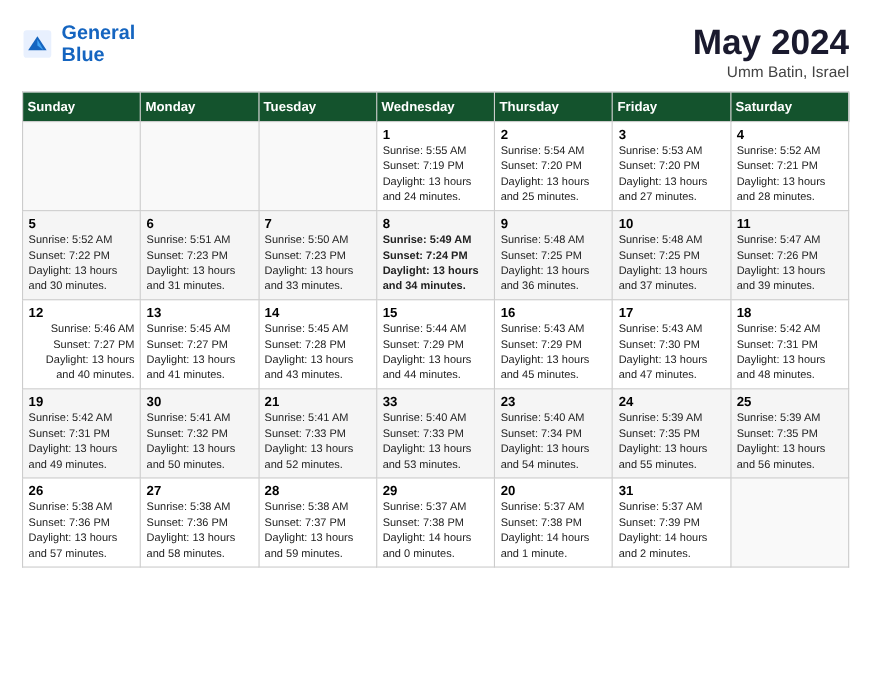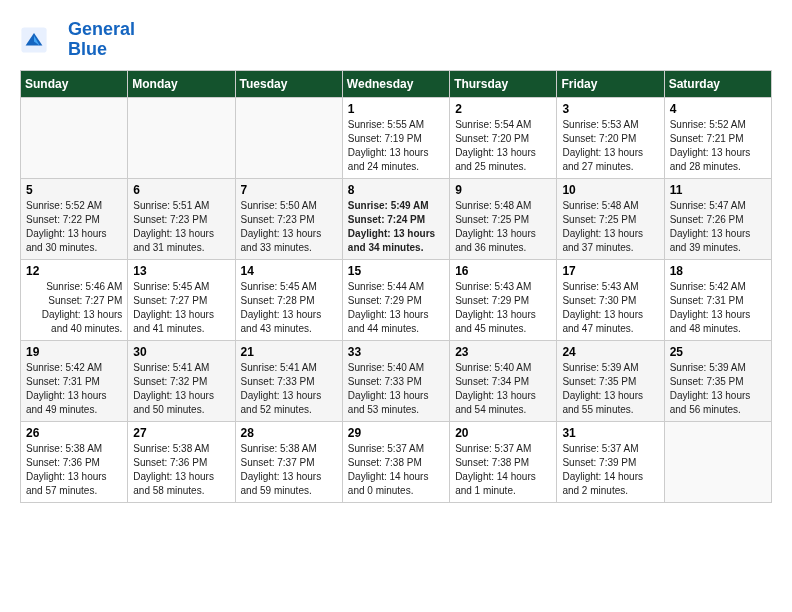--- a/index.html
+++ b/index.html
@@ -12,21 +12,21 @@
     }
     .header {
       display: flex;
       justify-content: space-between;
       align-items: flex-start;
       margin-bottom: 10px;
     }
     .logo {
       display: flex;
       align-items: center;
-      gap: 20px;
+      gap: 8px;
     }
     .logo-text {
       font-size: 18px;
       font-weight: bold;
       color: #1a1a2e;
       line-height: 1.1;
     }
     .logo-text span {
       color: #1565c0;
     }
@@ -93,20 +93,24 @@
     <svg class="logo-icon" viewBox="0 0 40 40">
       <rect x="2" y="2" width="36" height="36" rx="4" fill="#e8f0fe"></rect>
       <polygon points="8,28 20,10 32,28" fill="#1565c0"></polygon>
       <polygon points="20,14 28,28 20,22" fill="#42a5f5"></polygon>
     </svg>
     <div class="logo-text">
       <div><span>General</span></div>
       <div><span style="color:#1565c0;">Blue</span></div>
     </div>
   </div>
+  <div class="title-block">
+    <div class="month-title">May 2024</div>
+    <div class="location">Umm Batin, Israel</div>
+  </div>
 </div>
 
 <table>
   <thead>
     <tr>
         <th>Sunday</th>
         <th>Monday</th>
         <th>Tuesday</th>
         <th>Wednesday</th>
         <th>Thursday</th>

